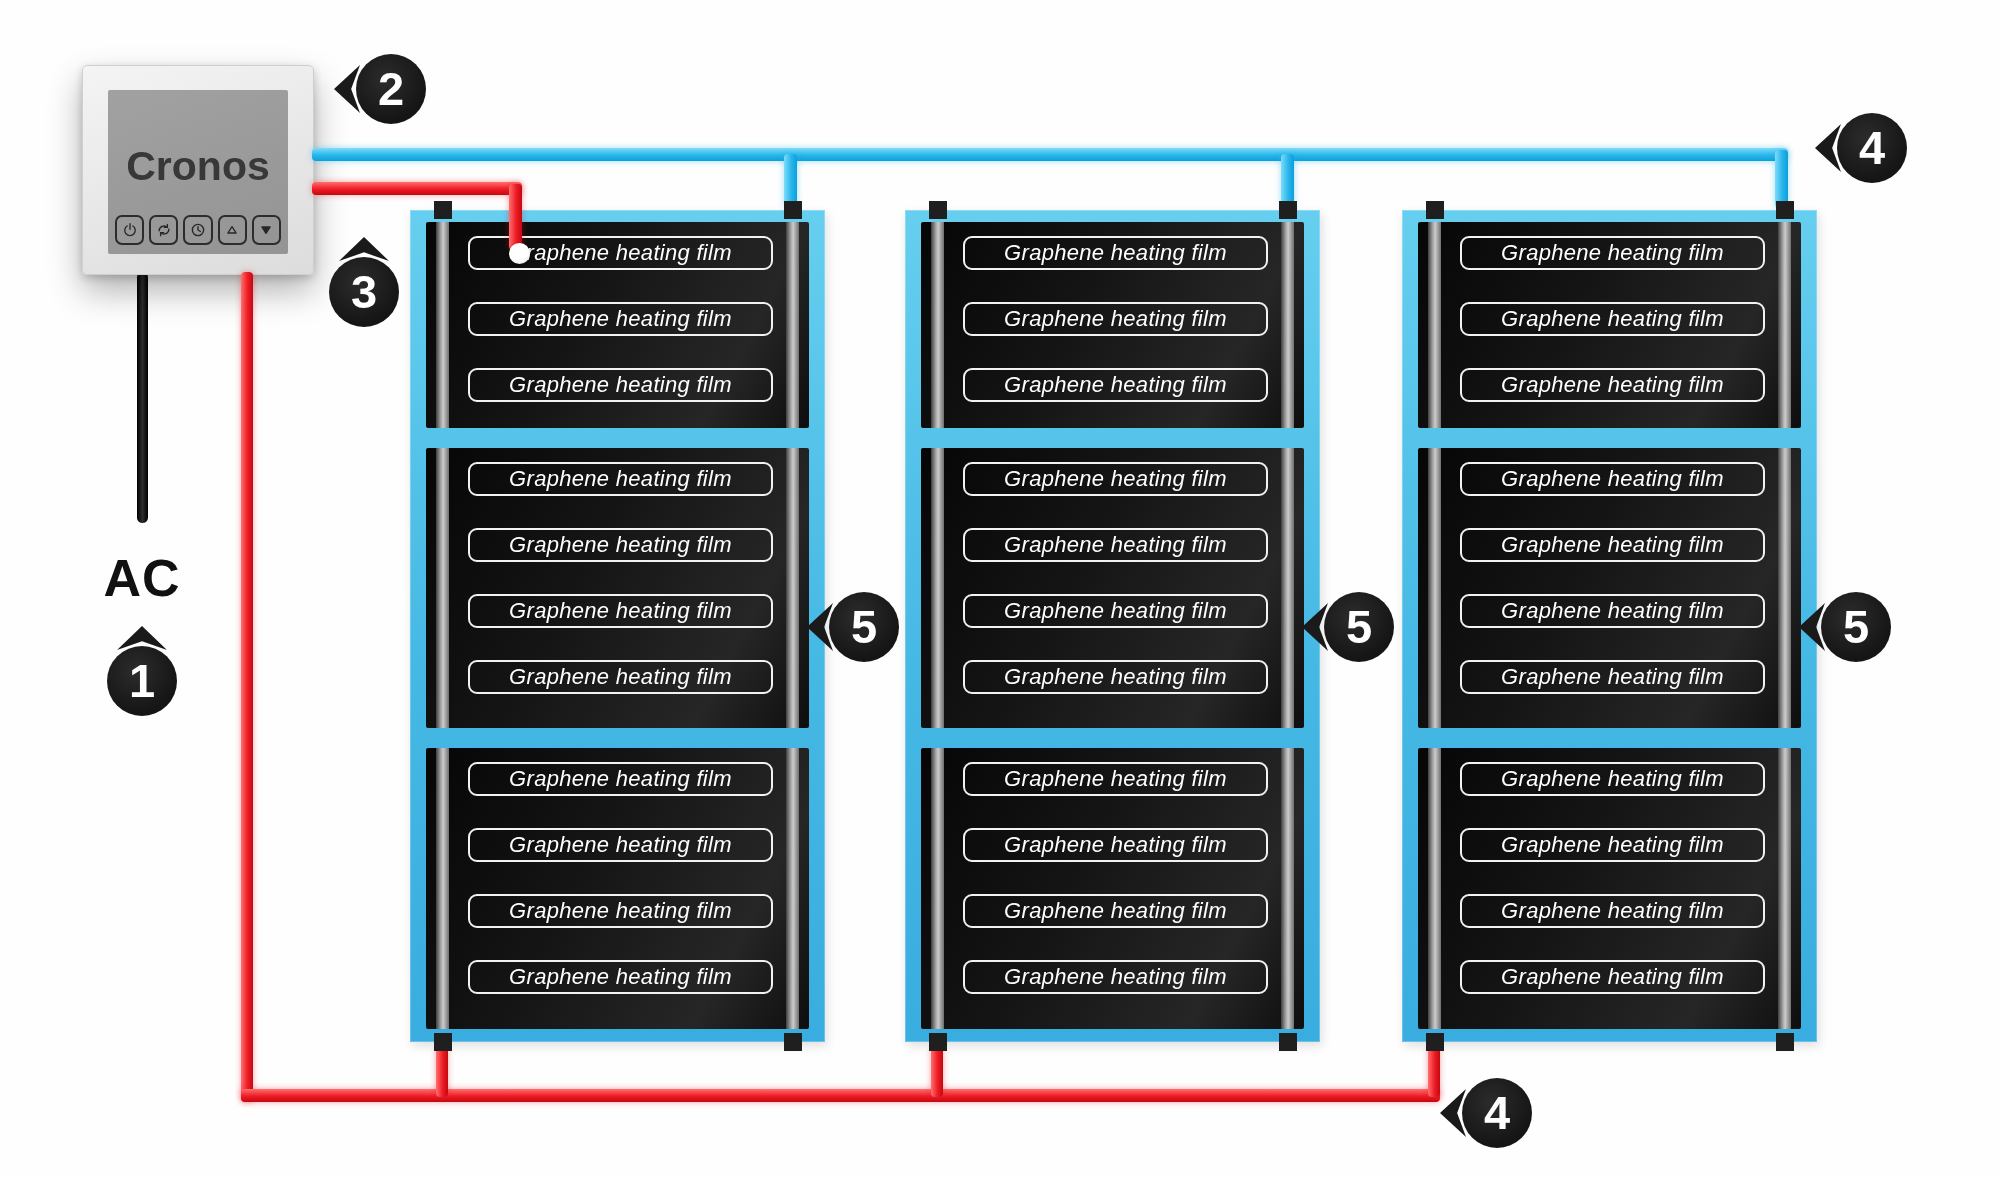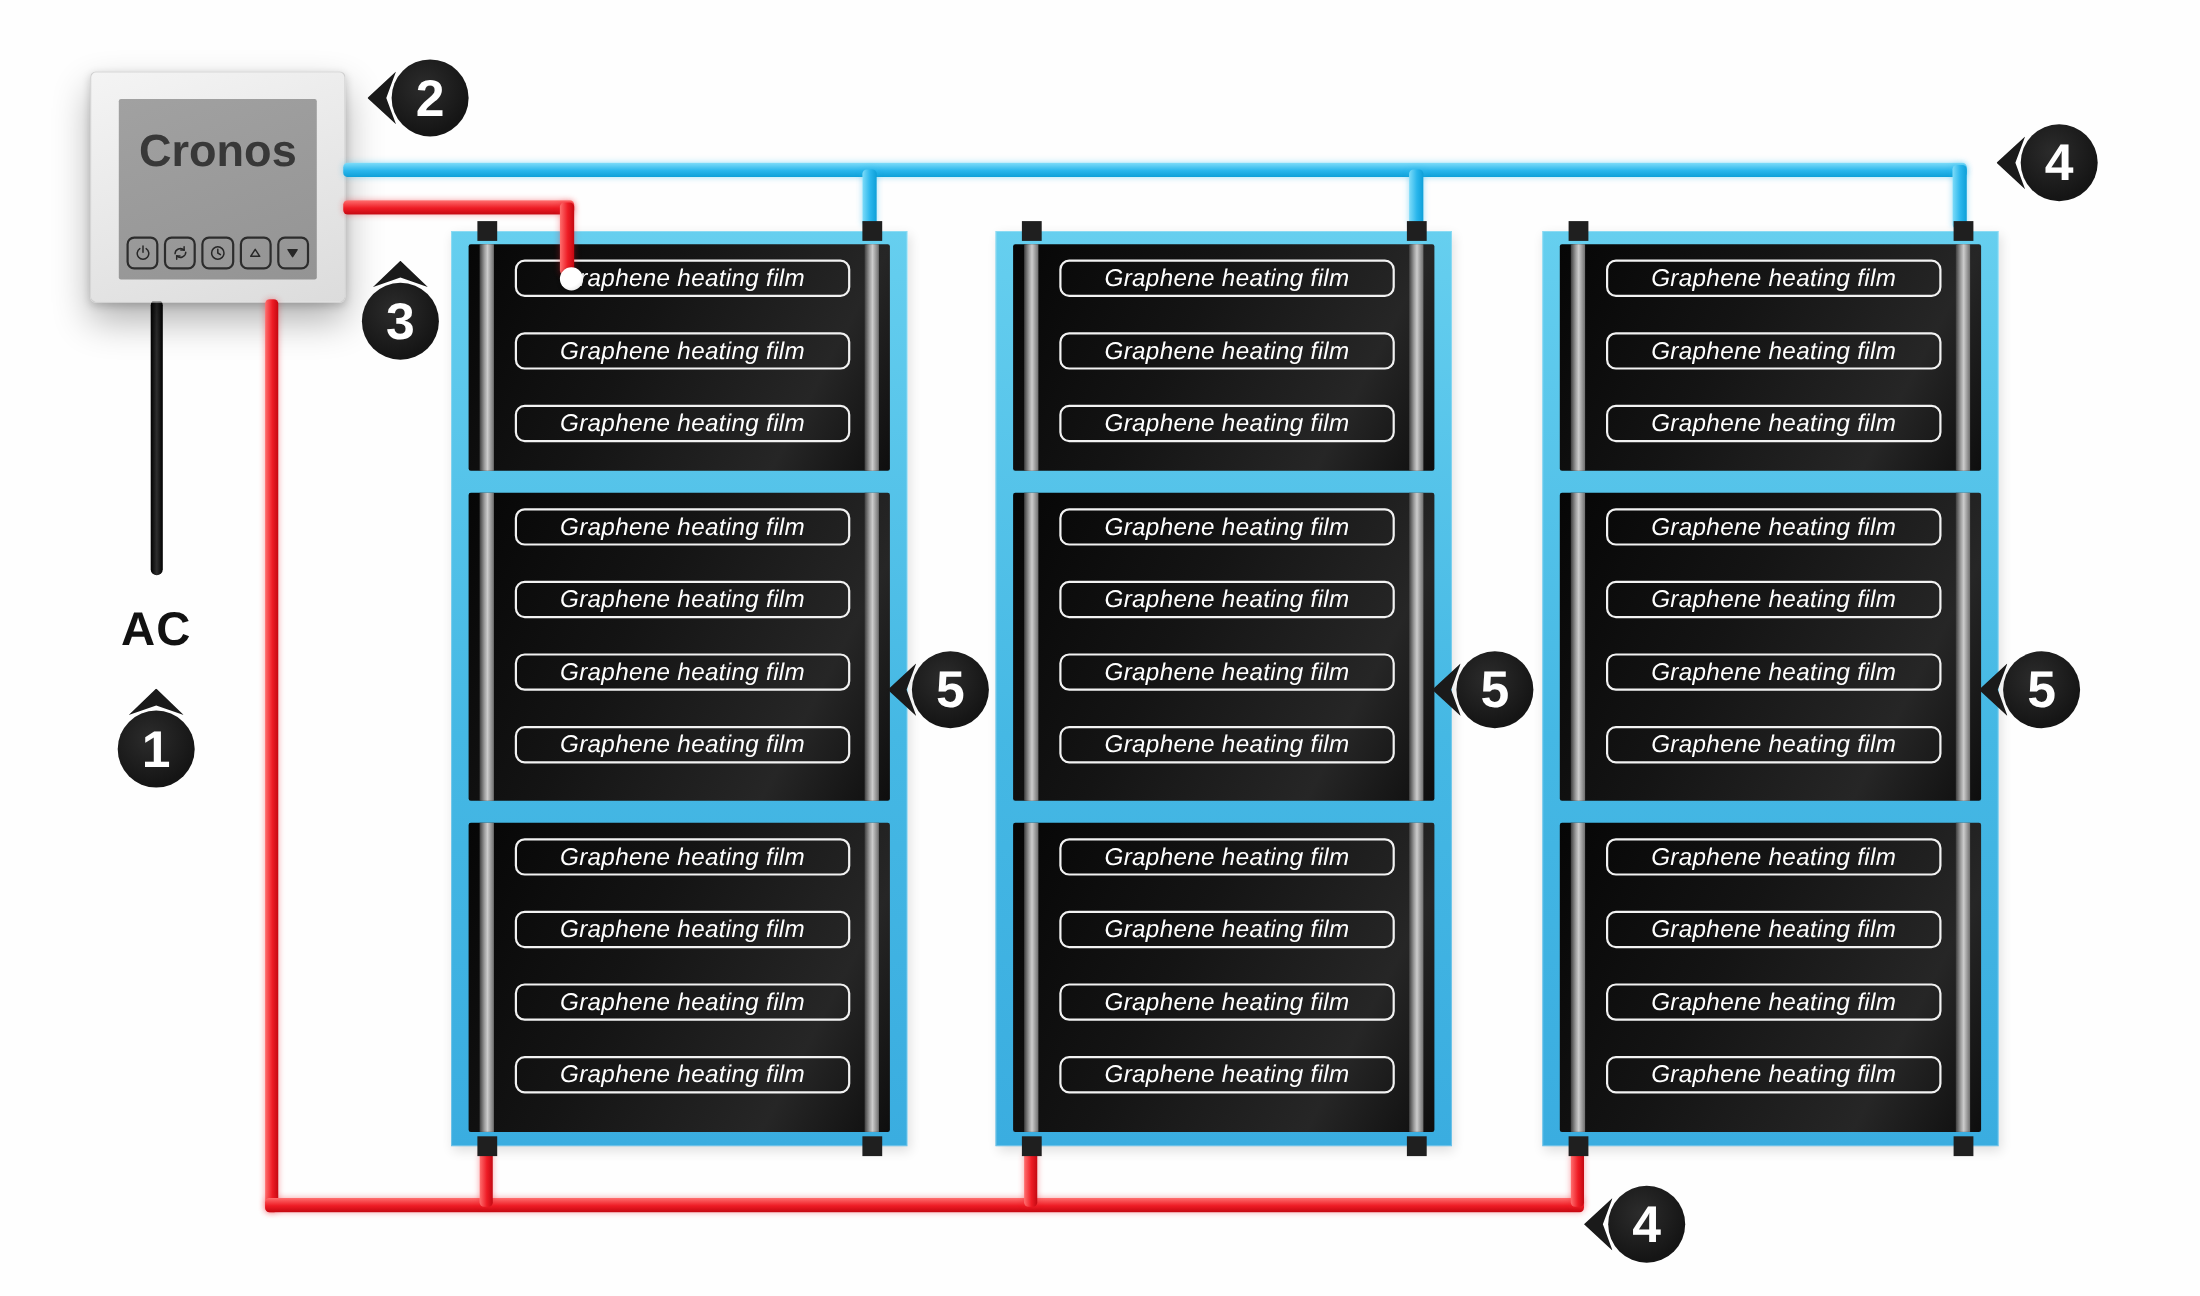--- a/index.html
+++ b/index.html
@@ -36,30 +36,30 @@
     border-radius:50%; z-index:25;
     background:radial-gradient(circle at 40% 35%,#fff 55%,#d8d8d8);
     box-shadow:0 1px 3px rgba(0,0,0,.45);}
 
   
   .thermostat{position:absolute; left:82px; top:65px; width:230px; height:208px; z-index:15;
     background:linear-gradient(160deg,#f4f4f4,#dcdcdc); border:1px solid #cfcfcf; border-radius:5px;
     box-shadow:0 16px 34px rgba(0,0,0,.30), 0 3px 8px rgba(0,0,0,.18);}
   .thermo-screen{position:absolute; left:25px; top:24px; right:25px; bottom:20px;
     background:linear-gradient(160deg,#a1a1a1,#949494); border-radius:2px;}
-  .thermo-brand{display:block; margin-top:24px; text-align:center;
+  .thermo-brand{display:block; margin-top:53px; text-align:center;
     font-size:41px; font-weight:bold; letter-spacing:0px; color:#383838;}
   .thermo-buttons{position:absolute; left:7px; right:7px; bottom:9px; display:flex; gap:5px; justify-content:center;}
   .t-btn{width:30px; height:30px; border:2px solid #2c2c2c; border-radius:7px; background:transparent;
     display:flex; align-items:center; justify-content:center; padding:0; cursor:pointer;}
   .t-btn svg{display:block;}
 
   
   .ac-label{position:absolute; left:92px; top:548px; width:100px; text-align:center; z-index:8;
-    font-size:43px; font-weight:bold; color:#111; letter-spacing:1px;}
+    font-size:52px; font-weight:bold; color:#111; letter-spacing:1px;}
 
   
   .panel{position:absolute; top:210px; width:415px; height:832px; box-sizing:border-box;
     padding:12px 16px 13px 16px; display:flex; flex-direction:column; gap:20px;
     background:linear-gradient(180deg,#66cfef 0%,#45b8e4 55%,#3aade0 100%);
     box-shadow:inset 0 0 0 1px rgba(255,255,255,.25), 2px 4px 10px rgba(0,0,0,.12);}
   .section{position:relative; box-sizing:border-box; padding-top:14px;
     background:linear-gradient(118deg,#060606 0%,#141414 40%,#262626 78%,#0e0e0e 100%);
     border-radius:2px;}
   .busbar{position:absolute; top:0; bottom:0; width:13px; z-index:1;

